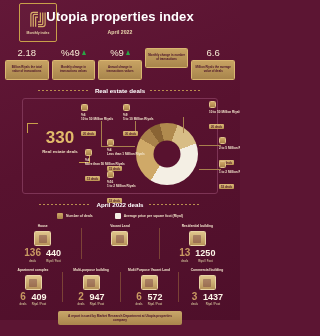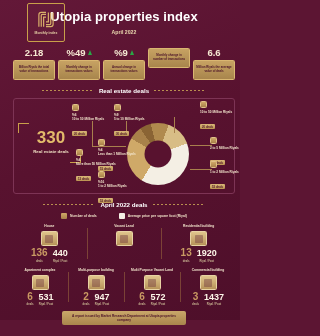--- a/index.html
+++ b/index.html
@@ -4,57 +4,57 @@
 <style>
   * { box-sizing: border-box; margin: 0; padding: 0; }
   html, body { width: 240px; height: 336px; }
   body {
     font-family: "Liberation Sans", sans-serif;
     background: #5c1533;
     color: #f2e4d0;
     overflow: hidden;
     position: relative;
   }
-  .page { width: 240px; height: 320px; position: relative; background: linear-gradient(160deg,#631838 0%,#58122f 45%,#4e0f2a 100%); padding-left: 8px; }
+  .page { width: 240px; height: 320px; position: relative; background: linear-gradient(160deg,#631838 0%,#58122f 45%,#4e0f2a 100%); }
 
   
   .header { height: 44px; position: relative; }
   .logo-box {
     position: absolute; left: 19px; top: 3px; width: 38px; height: 39px;
     border: 1px solid #c9a04a; border-radius: 2px;
     display: flex; flex-direction: column; align-items: center; justify-content: center;
     background: rgba(255,255,255,0.02);
   }
   .logo-mark { width: 20px; height: 19px; }
   .logo-cap { font-size: 3.4px; color: #e8d4a8; text-align: center; line-height: 1.35; margin-top: 2px; font-weight: bold; }
   .title { text-align: center; font-size: 13px; font-weight: bold; color: #fff; letter-spacing: .1px; padding-top: 9px; }
   .subtitle { text-align: center; font-size: 5.2px; font-weight: bold; color: #e9d7ae; margin-top: 5px; }
 
   
   .kpis { display: flex; justify-content: center; gap: 3px; padding: 2px 5px 0; }
   .kpi { width: 44px; text-align: center; }
   .kpi-top { display: flex; align-items: center; justify-content: center; gap: 2px; height: 12px; }
-  .kpi-val { font-size: 9.5px; font-weight: bold; color: #f6ead3; }
+  .kpi-val { font-size: 9.5px; font-weight: normal; color: #f6ead3; }
   .arrow { width: 0; height: 0; border-left: 2.6px solid transparent; border-right: 2.6px solid transparent; }
   .arrow.up { border-bottom: 5px solid #29a745; }
   .arrow.down { border-top: 5px solid #d02b2b; }
   .kpi-lbl {
     margin-top: 2px; height: 20px; border: .5px solid #d9b671; border-radius: 1.5px;
     background: linear-gradient(180deg,#c7a263,#a8854c);
     color: #4a1128; font-size: 2.9px; font-weight: bold; line-height: 1.3;
     display: flex; align-items: center; justify-content: center; text-align: center; padding: 1px 2px;
   }
 
   
   .sec-head { display: flex; align-items: center; justify-content: center; gap: 5px; margin-top: 7px; }
   .sec-head .rule { width: 52px; height: 1px; background: repeating-linear-gradient(90deg,#b98f4f 0 2px, transparent 2px 4px); }
   .sec-head .txt { font-size: 6.2px; font-weight: bold; color: #fff; }
 
   
-  .panel { position: relative; margin: 4px 5px 0; height: 96px; border: .6px solid #7d3455; border-radius: 3px; }
+  .panel { position: relative; margin: 4px 22px 0; height: 96px; border: .6px solid #7d3455; border-radius: 3px; }
   .big-stat { position: absolute; left: 8px; top: 30px; width: 58px; text-align: center; }
   .bracket { position: absolute; width: 11px; height: 10px; border-color: #c9a04a; }
   .b-tl { left: 4px; top: 24px; border-left: 1px solid #c9a04a; border-top: 1px solid #c9a04a; }
   .b-br { left: 56px; top: 54px; border-right: 1px solid #c9a04a; border-bottom: 1px solid #c9a04a; }
   .big-num { font-size: 17px; font-weight: bold; color: #e2ba6b; line-height: 1; }
   .big-lbl { font-size: 4.4px; font-weight: bold; color: #f0e0c4; margin-top: 3px; line-height: 1.3; }
 
   .donut-wrap { position: absolute; left: 113px; top: 24px; width: 62px; height: 62px; }
   .donut { width: 62px; height: 62px; border-radius: 50%; }
   .donut::after { content:""; position:absolute; left:50%; top:50%; transform:translate(-50%,-50%); width:27px;height:27px;border-radius:50%;background:#58122f; }
@@ -258,40 +258,40 @@
       <div class="c-title">Residential building</div>
       <div class="c-icon">
           <i></i>
         </div>
       <div class="c-nums">
         <div class="nblk">
             <div class="n-deals">13</div>
             <div class="u">deals</div>
           </div>
         <div class="nblk">
-            <div class="n-price">1920</div>
+            <div class="n-price">1250</div>
             <div class="u">Riyal / Foot</div>
           </div>
       </div>
     </div>
   </div>
 
   <div class="grid4">
     <div class="cell">
       <div class="c-title">Apartment complex</div>
       <div class="c-icon">
           <i></i>
         </div>
       <div class="c-nums">
         <div class="nblk">
             <div class="n-deals">6</div>
             <div class="u">deals</div>
           </div>
         <div class="nblk">
-            <div class="n-price">531</div>
+            <div class="n-price">409</div>
             <div class="u">Riyal / Foot</div>
           </div>
       </div>
     </div>
     <div class="cell">
       <div class="c-title">Multi-purpose building</div>
       <div class="c-icon">
           <i></i>
         </div>
       <div class="c-nums">

